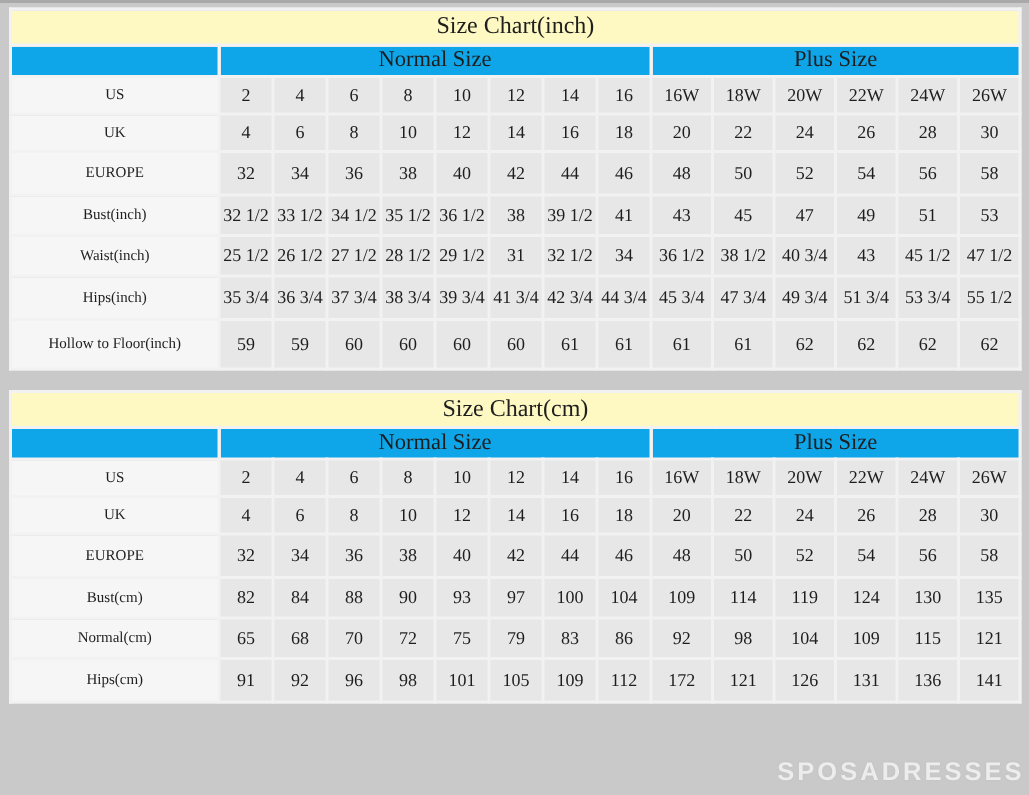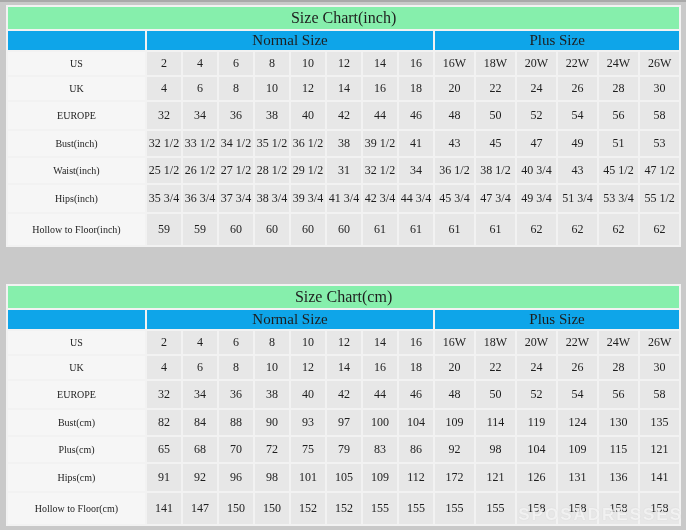--- a/index.html
+++ b/index.html
@@ -12,21 +12,21 @@
     overflow: hidden;
   }
   .top-edge {
     position: absolute;
     top: 0; left: 0; right: 0;
     height: 2px;
     background: #a9a9a9;
   }
   .table-wrap { position: absolute; left: 6px; width: 674px; }
   #table-host-0 { top: 5px; }
-  #table-host-1 { top: 284px; }
+  #table-host-1 { top: 260px; }
 
   table.size-table {
     border-collapse: collapse;
     table-layout: fixed;
     width: 674px;
     background: #e7e7e7;
   }
   table.size-table col.col-label  { width: 139px; }
   table.size-table col.col-normal { width: 36px; }
   table.size-table col.col-plus   { width: 41px; }
@@ -44,21 +44,21 @@
   tr.group-row  { height: 21px; }
   tr.r0 { height: 25px; }
   tr.r1 { height: 25px; }
   tr.r2 { height: 29px; }
   tr.r3 { height: 27px; }
   tr.r4 { height: 27px; }
   tr.r5 { height: 29px; margin-top: 20px; }
   tr.r6 { height: 33px; }
 
   td.title-cell {
-    background: #86efac;
+    background: #fef9c3;
     font-size: 16px;
     border-bottom: 1px solid #dedede;
   }
   td.group-cell, td.group-empty {
     background: #0ea5e9;
     font-size: 15px;
   }
   td.label-cell {
     background: #f6f6f6;
     font-size: 10px;
@@ -326,21 +326,21 @@
             <td class="value-cell">100</td>
             <td class="value-cell">104</td>
             <td class="value-cell">109</td>
             <td class="value-cell">114</td>
             <td class="value-cell">119</td>
             <td class="value-cell">124</td>
             <td class="value-cell">130</td>
             <td class="value-cell">135</td>
           </tr>
           <tr class="data-row r4">
-            <td class="label-cell">Plus(cm)</td>
+            <td class="label-cell">Normal(cm)</td>
             <td class="value-cell">65</td>
             <td class="value-cell">68</td>
             <td class="value-cell">70</td>
             <td class="value-cell">72</td>
             <td class="value-cell">75</td>
             <td class="value-cell">79</td>
             <td class="value-cell">83</td>
             <td class="value-cell">86</td>
             <td class="value-cell">92</td>
             <td class="value-cell">98</td>
@@ -359,34 +359,17 @@
             <td class="value-cell">105</td>
             <td class="value-cell">109</td>
             <td class="value-cell">112</td>
             <td class="value-cell">172</td>
             <td class="value-cell">121</td>
             <td class="value-cell">126</td>
             <td class="value-cell">131</td>
             <td class="value-cell">136</td>
             <td class="value-cell">141</td>
           </tr>
-          <tr class="data-row r6">
-            <td class="label-cell">Hollow to Floor(cm)</td>
-            <td class="value-cell">141</td>
-            <td class="value-cell">147</td>
-            <td class="value-cell">150</td>
-            <td class="value-cell">150</td>
-            <td class="value-cell">152</td>
-            <td class="value-cell">152</td>
-            <td class="value-cell">155</td>
-            <td class="value-cell">155</td>
-            <td class="value-cell">155</td>
-            <td class="value-cell">155</td>
-            <td class="value-cell">158</td>
-            <td class="value-cell">158</td>
-            <td class="value-cell">158</td>
-            <td class="value-cell">158</td>
-          </tr>
         </tbody>
       </table>
     </div>
   <div class="watermark">SPOSADRESSES</div>
 </div>
 
 </body></html>

